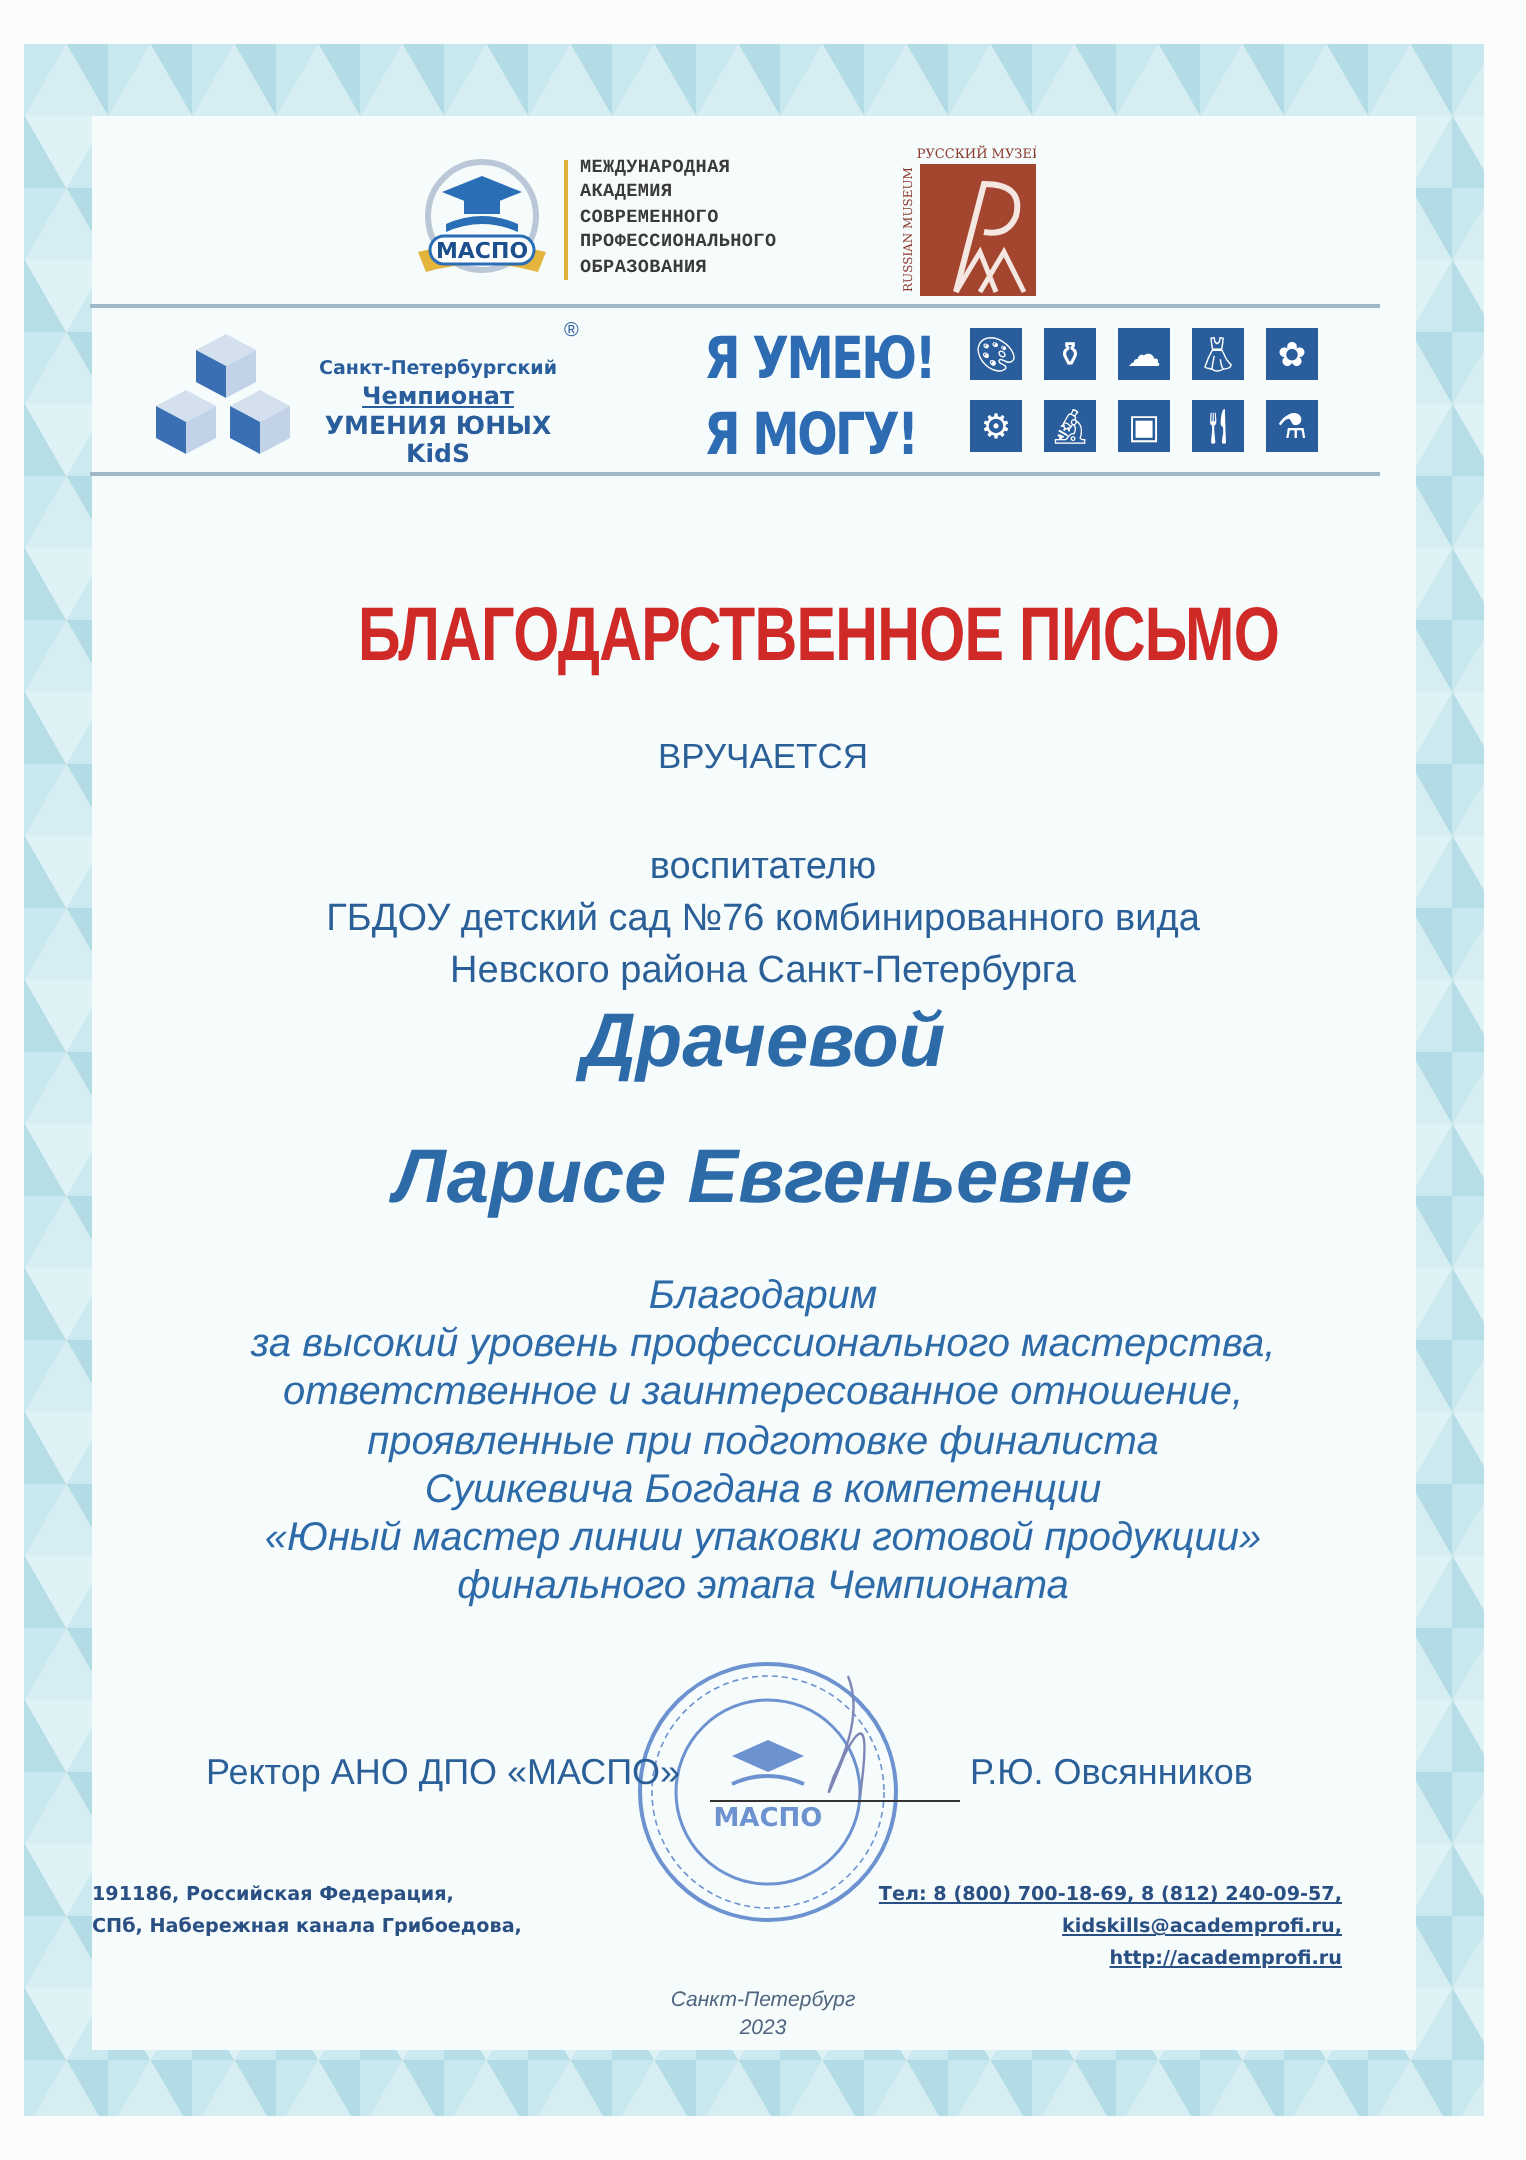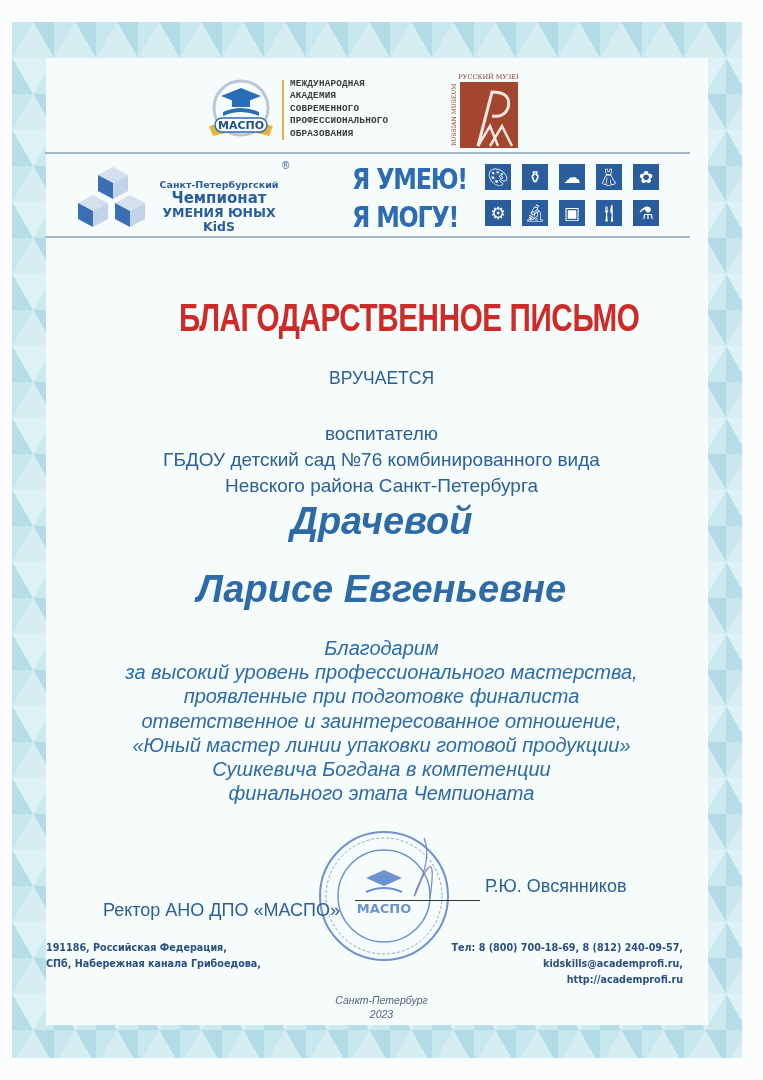--- a/index.html
+++ b/index.html
@@ -28,21 +28,21 @@
   .maspo-logo { left: 205px; top: 78px; width: 72px; height: 66px; }
   .maspo-divider { left: 282px; top: 80px; width: 2px; height: 60px; background: #e0b13a; }
   .maspo-text { left: 290px; top: 78px; font-family: Liberation Mono, monospace; font-weight: bold;
     font-size: 9.3px; line-height: 12.4px; color: #3a3a3a; letter-spacing: 0.2px; }
   .rm-logo { left: 448px; top: 70px; width: 70px; height: 80px; }
 
   .kids-cubes { left: 78px; top: 165px; width: 70px; height: 65px; }
   .kids-text { left: 150px; top: 166px; width: 138px; text-align: center; color: #2a5d9c;
     font-family: "DejaVu Sans", sans-serif; font-weight: bold; margin-top: 12px; }
   .kids-text .l1 { font-size: 9.5px; line-height: 14px; }
-  .kids-text .l2 { font-size: 15px; line-height: 13px; }
+  .kids-text .l2 { font-size: 12px; line-height: 13px; text-decoration: underline; }
   .kids-text .l3 { font-size: 12.5px; line-height: 15px; }
   .kids-text .l4 { font-size: 12.5px; line-height: 14px; }
   .reg { position: absolute; left: 282px; top: 160px; font-size: 10px; color: #2a5d9c; }
 
   .slogan { left: 352px; top: 160px; color: #2d6bb3; font-family: "DejaVu Sans", sans-serif;
     font-weight: bold; font-size: 29px; line-height: 38px; letter-spacing: -1.5px; transform: scaleX(0.82); transform-origin: left top; }
   .icons { left: 485px; top: 164px; width: 190px; }
   .icon-row { display: flex; gap: 11px; margin-bottom: 10px; }
   .icon-box { width: 26px; height: 26px; background: #2a5d9c; color: #fff; font-size: 17px;
     display: flex; align-items: center; justify-content: center; line-height: 1; }
@@ -54,28 +54,28 @@
   .blue { color: #2b5f97; }
   .center { left: 0; width: 763px; text-align: center; }
   .vruch { top: 368px; font-size: 17.5px; }
   .recip1 { top: 421px; font-size: 19px; line-height: 26px; }
   .name { font-weight: bold; font-style: italic; font-size: 38px; color: #2d6aa8; }
   .name1 { top: 500px; }
   .name2 { top: 568px; }
   .body-text { top: 636px; font-style: italic; font-size: 20px; line-height: 24.2px; color: #2d6aa8; }
 
   .sign { top: 876px; font-size: 18px; }
-  .sign-left { left: 103px; margin-top: 24px; }
+  .sign-left { left: 103px; }
   .sign-line { left: 355px; top: 900px; width: 125px; height: 1px; background: #333; }
   .sign-right { left: 485px; }
 
   .addr { left: 46px; top: 940px; font-family: "DejaVu Sans", sans-serif; font-weight: bold;
     font-size: 9.6px; line-height: 16px; color: #2a4f83; }
-  .contact { right: 80px; top: 940px; text-align: right; font-family: "DejaVu Sans", sans-serif; font-weight: bold;
-    font-size: 9.6px; line-height: 16px; color: #2a4f83; }
+  .contact { right: 92px; top: 940px; text-align: right; font-family: "DejaVu Sans", sans-serif; font-weight: bold;
+    font-size: 9.6px; line-height: 16px; color: #2a4f83; text-decoration: underline; }
   .city { top: 993px; font-style: italic; font-size: 10.5px; line-height: 14px; color: #50657e; }
 
   .stamp { left: 312px; top: 818px; width: 150px; height: 150px; opacity: 0.75; }
 </style>
 </head>
 <body>
 
 <div class="frame"></div>
 <div class="panel"></div>
 
@@ -159,24 +159,24 @@
   <div>ГБДОУ детский сад №76 комбинированного вида</div>
   <div>Невского района Санкт-Петербурга</div>
 </div>
 
 <div class="abs center name name1">Драчевой</div>
 <div class="abs center name name2">Ларисе Евгеньевне</div>
 
 <div class="abs center body-text">
   <div>Благодарим</div>
   <div>за высокий уровень профессионального мастерства,</div>
+  <div>ответственное и заинтересованное отношение,</div>
   <div>проявленные при подготовке финалиста</div>
-  <div>ответственное и заинтересованное отношение,</div>
+  <div>Сушкевича Богдана в компетенции</div>
   <div>«Юный мастер линии упаковки готовой продукции»</div>
-  <div>Сушкевича Богдана в компетенции</div>
   <div>финального этапа Чемпионата</div>
 </div>
 
 <svg class="abs stamp" viewBox="0 0 150 150">
   <circle cx="72" cy="78" r="64" fill="none" stroke="#3f6fc2" stroke-width="2"></circle>
   <circle cx="72" cy="78" r="46" fill="none" stroke="#3f6fc2" stroke-width="1.5"></circle>
   <circle cx="72" cy="78" r="58" fill="none" stroke="#3f6fc2" stroke-width="0.8" stroke-dasharray="3 2"></circle>
   <polygon points="72,52 90,60 72,68 54,60" fill="#3f6fc2"></polygon>
   <path d="M54 74 Q72 66 90 74" fill="none" stroke="#3f6fc2" stroke-width="2"></path>
   <text x="72" y="95" font-size="13" font-weight="bold" text-anchor="middle" fill="#3f6fc2" font-family="DejaVu Sans, sans-serif">МАСПО</text>

